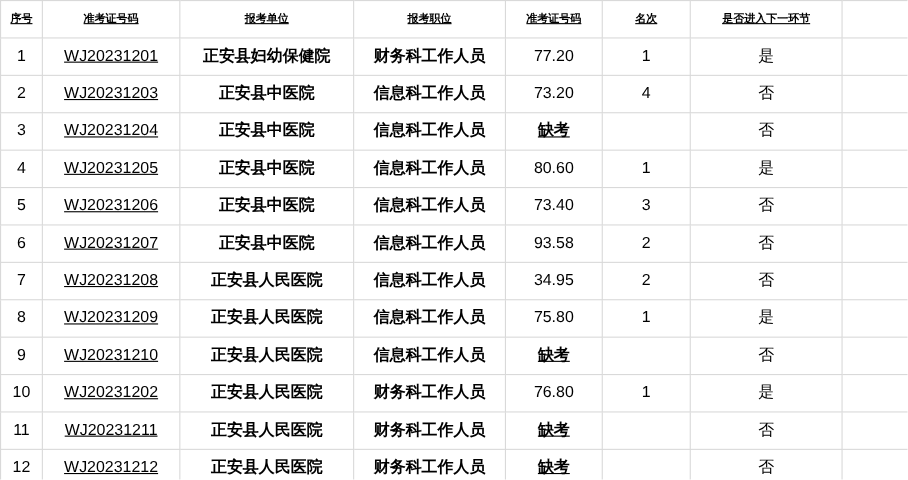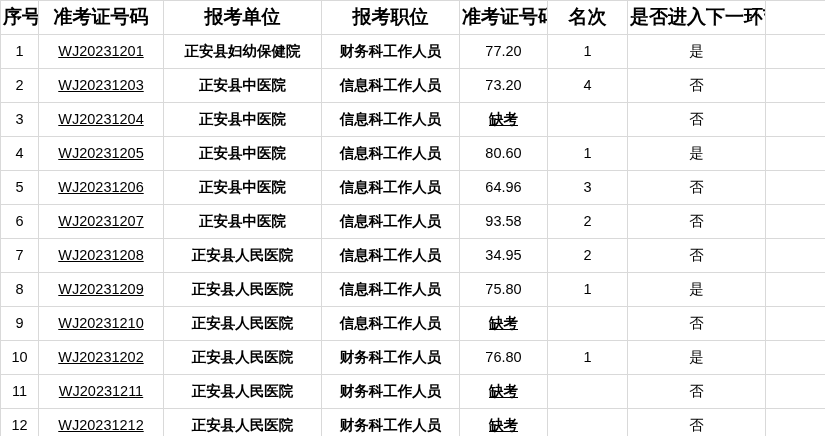--- a/index.html
+++ b/index.html
@@ -26,21 +26,22 @@
     line-height: 1.2;
     height: 33px;
     padding: 0 2px;
     text-align: center;
     vertical-align: middle;
     white-space: nowrap;
     overflow: hidden;
   }
   table.result-table th {
     font-weight: bold;
-    font-size: 19px;
+    font-size: 10px;
+    text-decoration: underline;
   }
   
   col.c-index { width: 38px; }
   col.c-ticket { width: 125px; }
   col.c-unit { width: 158px; }
   col.c-position { width: 138px; }
   col.c-score { width: 88px; }
   col.c-rank { width: 80px; }
   col.c-next { width: 138px; }
   col.c-remark { width: 160px; }
@@ -120,21 +121,21 @@
       <td class="cell-score">80.60</td>
       <td class="cell-rank">1</td>
       <td class="cell-next">是</td>
       <td class="cell-remark"></td>
     </tr>
     <tr>
       <td class="cell-index">5</td>
       <td class="cell-ticket">WJ20231206</td>
       <td class="cell-unit">正安县中医院</td>
       <td class="cell-position">信息科工作人员</td>
-      <td class="cell-score">64.96</td>
+      <td class="cell-score">73.40</td>
       <td class="cell-rank">3</td>
       <td class="cell-next">否</td>
       <td class="cell-remark"></td>
     </tr>
     <tr>
       <td class="cell-index">6</td>
       <td class="cell-ticket">WJ20231207</td>
       <td class="cell-unit">正安县中医院</td>
       <td class="cell-position">信息科工作人员</td>
       <td class="cell-score">93.58</td>

